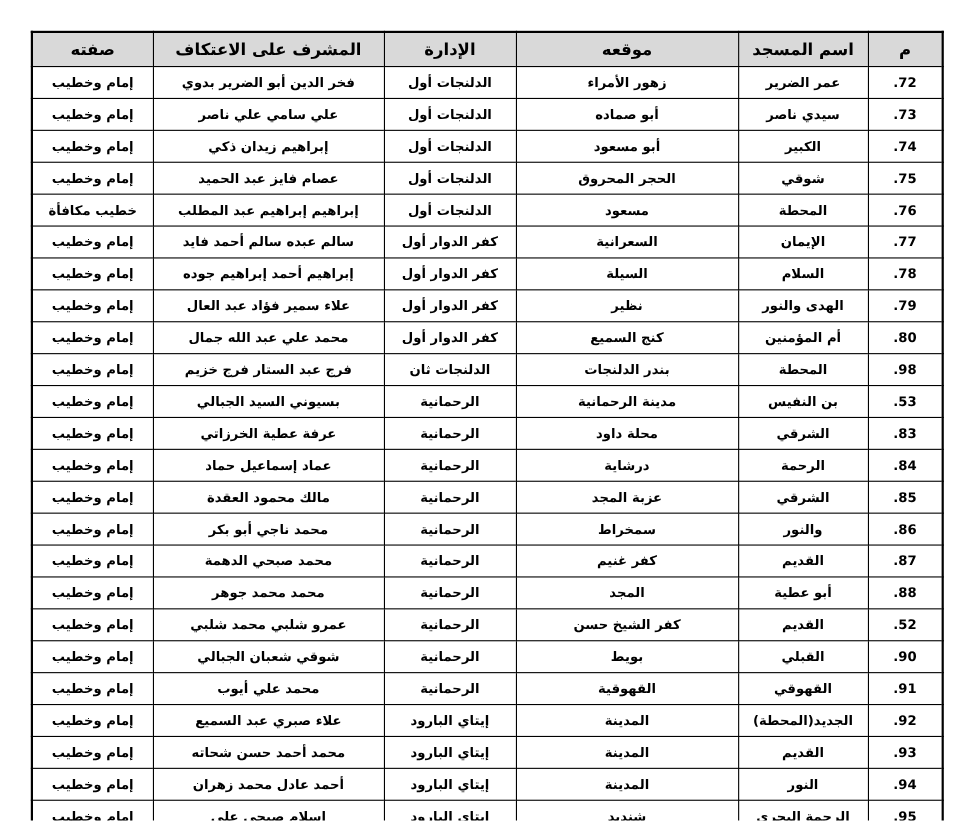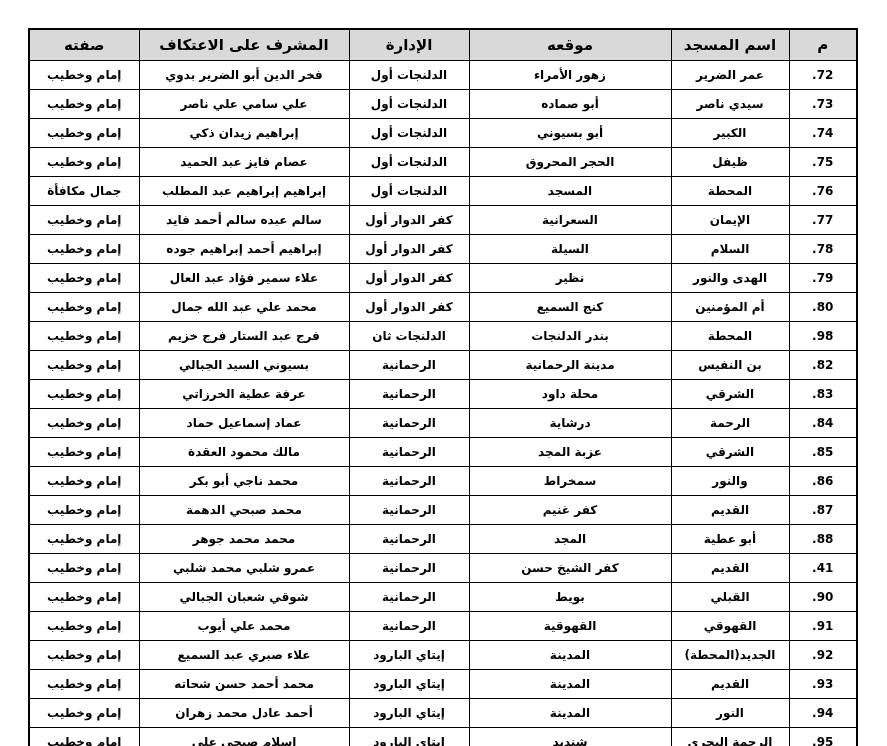--- a/index.html
+++ b/index.html
@@ -78,40 +78,40 @@
           <td class="col-num">73.</td>
           <td class="col-mosque">سيدي ناصر</td>
           <td class="col-location">أبو صماده</td>
           <td class="col-admin">الدلنجات أول</td>
           <td class="col-supervisor">علي سامي علي ناصر</td>
           <td class="col-role">إمام وخطيب</td>
         </tr>
         <tr>
           <td class="col-num">74.</td>
           <td class="col-mosque">الكبير</td>
-          <td class="col-location">أبو بسيوني</td>
+          <td class="col-location">أبو مسعود</td>
           <td class="col-admin">الدلنجات أول</td>
           <td class="col-supervisor">إبراهيم زيدان ذكي</td>
           <td class="col-role">إمام وخطيب</td>
         </tr>
         <tr>
           <td class="col-num">75.</td>
-          <td class="col-mosque">ظيفل</td>
+          <td class="col-mosque">شوقي</td>
           <td class="col-location">الحجر المحروق</td>
           <td class="col-admin">الدلنجات أول</td>
           <td class="col-supervisor">عصام فايز عبد الحميد</td>
           <td class="col-role">إمام وخطيب</td>
         </tr>
         <tr>
           <td class="col-num">76.</td>
           <td class="col-mosque">المحطة</td>
-          <td class="col-location">المسجد</td>
+          <td class="col-location">مسعود</td>
           <td class="col-admin">الدلنجات أول</td>
           <td class="col-supervisor">إبراهيم إبراهيم عبد المطلب</td>
-          <td class="col-role">جمال مكافأة</td>
+          <td class="col-role">خطيب مكافأة</td>
         </tr>
         <tr>
           <td class="col-num">77.</td>
           <td class="col-mosque">الإيمان</td>
           <td class="col-location">السعرانية</td>
           <td class="col-admin">كفر الدوار أول</td>
           <td class="col-supervisor">سالم عبده سالم أحمد فايد</td>
           <td class="col-role">إمام وخطيب</td>
         </tr>
         <tr>
@@ -140,21 +140,21 @@
         </tr>
         <tr>
           <td class="col-num">98.</td>
           <td class="col-mosque">المحطة</td>
           <td class="col-location">بندر الدلنجات</td>
           <td class="col-admin">الدلنجات ثان</td>
           <td class="col-supervisor">فرج عبد الستار فرج خزيم</td>
           <td class="col-role">إمام وخطيب</td>
         </tr>
         <tr>
-          <td class="col-num">82.</td>
+          <td class="col-num">53.</td>
           <td class="col-mosque">بن النفيس</td>
           <td class="col-location">مدينة الرحمانية</td>
           <td class="col-admin">الرحمانية</td>
           <td class="col-supervisor">بسيوني السيد الجبالي</td>
           <td class="col-role">إمام وخطيب</td>
         </tr>
         <tr>
           <td class="col-num">83.</td>
           <td class="col-mosque">الشرقي</td>
           <td class="col-location">محلة داود</td>
@@ -196,21 +196,21 @@
         </tr>
         <tr>
           <td class="col-num">88.</td>
           <td class="col-mosque">أبو عطية</td>
           <td class="col-location">المجد</td>
           <td class="col-admin">الرحمانية</td>
           <td class="col-supervisor">محمد محمد جوهر</td>
           <td class="col-role">إمام وخطيب</td>
         </tr>
         <tr>
-          <td class="col-num">41.</td>
+          <td class="col-num">52.</td>
           <td class="col-mosque">القديم</td>
           <td class="col-location">كفر الشيخ حسن</td>
           <td class="col-admin">الرحمانية</td>
           <td class="col-supervisor">عمرو شلبي محمد شلبي</td>
           <td class="col-role">إمام وخطيب</td>
         </tr>
         <tr>
           <td class="col-num">90.</td>
           <td class="col-mosque">القبلي</td>
           <td class="col-location">بويط</td>

